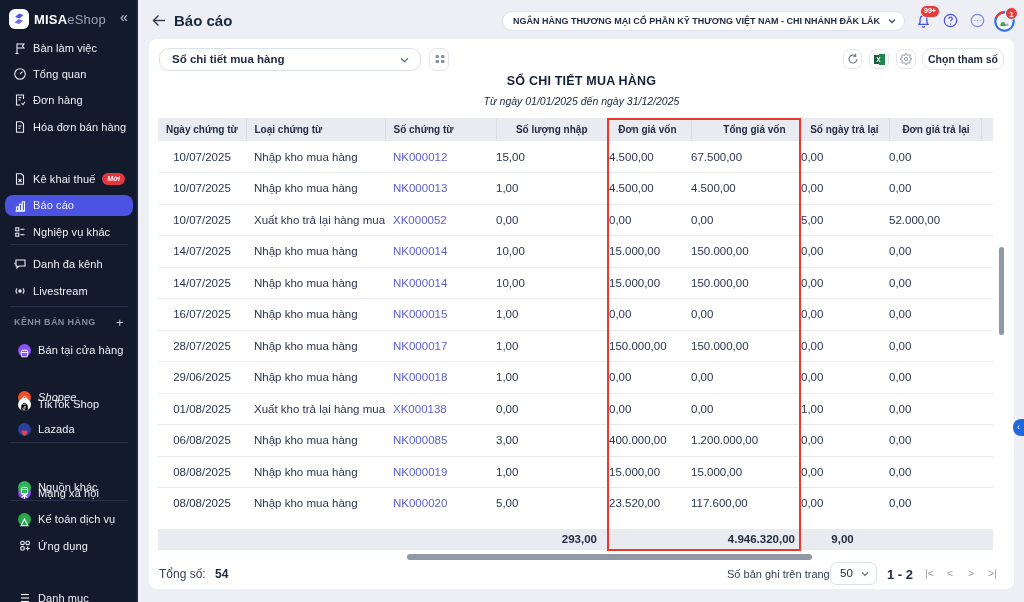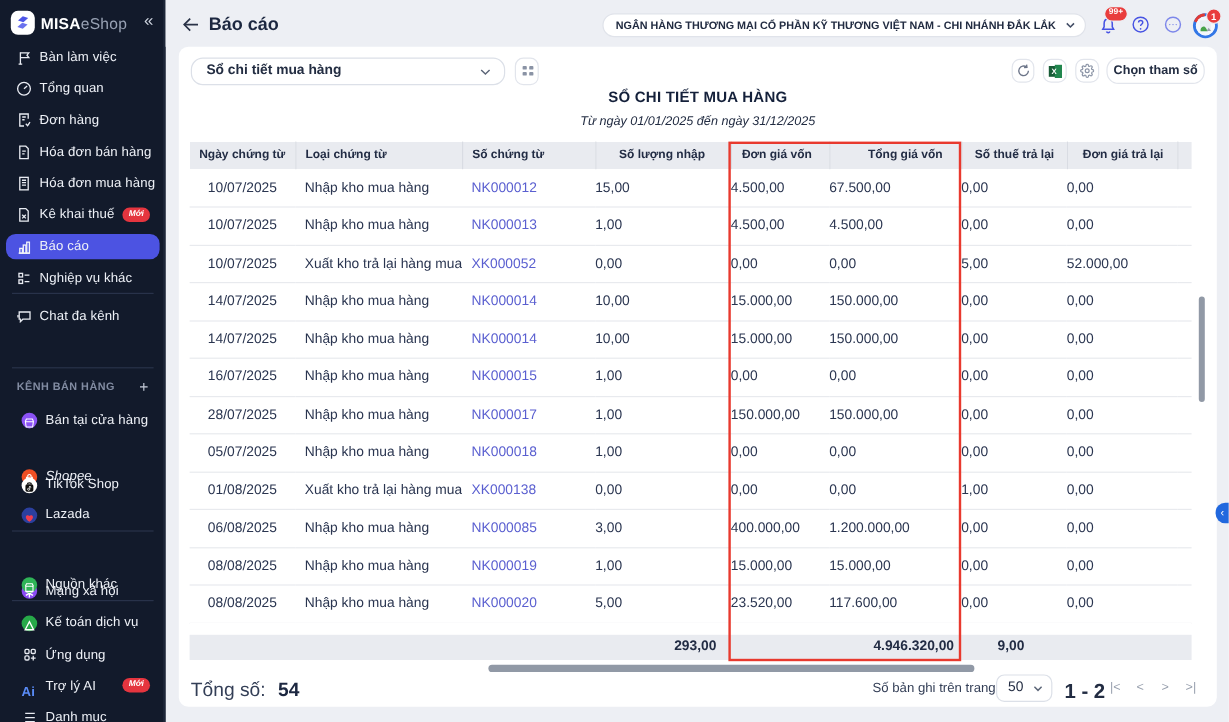--- a/index.html
+++ b/index.html
@@ -52,26 +52,26 @@
 .tbl .r { padding-right:6px; }
 .tbl .rh { text-align:right; padding-right:14px; }
 .tbl a { color:#5a5fd0; text-decoration:none; }
 .gap-row { position:absolute; left:158px; top:519px; width:835px; height:10px; background:#fff; }
 .total-row { position:absolute; left:158px; top:529px; width:835px; height:21px; background:#e9ebf0; font-size:11.5px; font-weight:bold; color:#222c44; }
 .total-row div { position:absolute; top:4px; }
 .hscroll { position:absolute; left:407px; top:554px; width:405px; height:6px; background:#9199a6; border-radius:3px; }
 .vscroll { position:absolute; left:999px; top:247px; width:5px; height:88px; background:#9199a6; border-radius:2.5px; }
 
 
-.foot-left { position:absolute; left:159px; top:567px; font-size:16px; color:#333e56; }
+.foot-left { position:absolute; left:159px; top:567px; font-size:12px; color:#333e56; }
 .foot-left b { color:#1c2740; margin-left:6px; }
 .foot-right { position:absolute; left:727px; top:568px; font-size:11px; color:#333e56; }
 .pp-select { position:absolute; left:830px; top:562px; width:47px; height:23px; border:1px solid #dce0e8; border-radius:7px; font-size:11.5px; color:#222c42; line-height:21px; padding-left:9px; }
 .pp-select svg { position:absolute; right:7px; top:8px; }
-.pg-range { position:absolute; left:887px; top:567px; font-size:17px; font-weight:600; color:#222c42; }
+.pg-range { position:absolute; left:887px; top:567px; font-size:13px; font-weight:600; color:#222c42; }
 .pgr { position:absolute; top:567px; font-size:10.5px; color:#98a0ae; }
 
 
 .redbox { position:absolute; left:607px; top:118px; width:194px; height:433px; border:2px solid #e8392e; }
 .bluetab { position:absolute; left:1013px; top:419px; width:11px; height:17px; background:#2168de; border-radius:8px 0 0 8px; color:#fff; font-size:9px; line-height:16px; text-align:center; }
 </style>
 </head>
 <body>
 <div class="page">
 
@@ -113,29 +113,20 @@
     <div class="lbl">Đơn hàng</div>
   </div>
   <div class="nav-item" style="top:114.5px;">
     <svg class="ic" viewBox="0 0 14 14" fill="none" stroke="#e8ebf2" stroke-width="1.1">
       <path d="M8.5 1.8 L3.5 1.8 L3.5 12.2 L10.5 12.2 L10.5 3.8 Z"></path>
           <path d="M5.5 6 L8.5 6"></path>
           <path d="M5.5 8.3 L7.5 8.3"></path>
     </svg>
     <div class="lbl">Hóa đơn bán hàng</div>
   </div>
-  <div class="nav-item" style="top:141px;">
-    <svg class="ic" viewBox="0 0 14 14" fill="none" stroke="#e8ebf2" stroke-width="1.1">
-      <rect x="3.5" y="1.8" width="7" height="10.4"></rect>
-          <path d="M5.3 4.2 L8.7 4.2"></path>
-          <path d="M5.3 6.2 L8.7 6.2"></path>
-          <path d="M5.3 8.2 L8.7 8.2"></path>
-    </svg>
-    <div class="lbl">Hóa đơn mua hàng</div>
-  </div>
   <div class="nav-item" style="top:167px;">
     <svg class="ic" viewBox="0 0 14 14" fill="none" stroke="#e8ebf2" stroke-width="1.1">
       <path d="M8.5 1.8 L3.5 1.8 L3.5 12.2 L10.5 12.2 L10.5 3.8 Z"></path>
           <path d="M5.5 7 L8.5 10"></path>
           <path d="M8.5 7 L5.5 10"></path>
     </svg>
     <div class="lbl">Kê khai thuế</div>
     <div class="badge-moi">Mới</div>
   </div>
   <div class="nav-item sel" style="top:195px;">
@@ -155,21 +146,29 @@
           <path d="M7.5 9.7 L11.5 9.7"></path>
     </svg>
     <div class="lbl">Nghiệp vụ khác</div>
   </div>
   <div class="divider" style="top:244px;"></div>
   <div class="nav-item" style="top:252px;">
     <svg class="ic" viewBox="0 0 14 14" fill="none" stroke="#e8ebf2" stroke-width="1.1">
       <path d="M3 3 L12 3 L12 9 L6 9 L4 11 L4 9 L3 9 Z"></path>
           <path d="M2 5.5 L2 7.5"></path>
     </svg>
-    <div class="lbl">Chat đa kênh</div>
+    <div class="lbl">Danh đa kênh</div>
+  </div>
+  <div class="nav-item" style="top:278.5px;">
+    <svg class="ic" viewBox="0 0 14 14" fill="none" stroke="#e8ebf2" stroke-width="1.1">
+      <circle cx="7" cy="7" r="1.2" fill="#e8ebf2"></circle>
+          <path d="M4.2 4.4 A3.8 3.8 0 0 0 4.2 9.6"></path>
+          <path d="M9.8 4.4 A3.8 3.8 0 0 1 9.8 9.6"></path>
+    </svg>
+    <div class="lbl">Livestream</div>
   </div>
 
   <div class="divider" style="top:306px;"></div>
   <div class="sec-label" style="top:317px;">KÊNH BÁN HÀNG<span class="sec-plus">+</span></div>
 
   <div class="nav-item" style="top:338px;">
     <div class="cicon" style="background:#8b52f5;">
       <svg width="13" height="13" viewBox="0 0 13 13">
             <path d="M3.2 5.5 L9.8 5.5 L9.2 9.8 L3.8 9.8 Z M3 5.5 L4 3.2 L9 3.2 L10 5.5" fill="none" stroke="#fff" stroke-width="0.9"></path>
           </svg>
@@ -234,25 +233,20 @@
     <div class="lbl2">Kế toán dịch vụ</div>
   </div>
   <div class="nav-item" style="top:533.5px;">
     <svg class="ic" viewBox="0 0 14 14" fill="none" stroke="#e8ebf2" stroke-width="1.1" style="left:13px;">
       <rect x="2.8" y="2.2" width="3.4" height="3.4" rx="1"></rect>
           <rect x="8" y="2.2" width="3.4" height="3.4" rx="1"></rect>
           <rect x="2.8" y="7.6" width="3.4" height="3.4" rx="1"></rect>
           <path d="M9.7 7.5 L9.7 11.5 M7.7 9.5 L11.7 9.5"></path>
     </svg>
     <div class="lbl2" style="left:33px;">Ứng dụng</div>
-  </div>
-  <div class="nav-item" style="top:559.5px;">
-    <div style="position:absolute;left:13px;top:5px;font-size:11px;font-weight:bold;color:#5a8cf8;">Ai</div>
-    <div class="lbl2" style="left:33px;">Trợ lý AI</div>
-    <div class="badge-moi">Mới</div>
   </div>
   <div class="nav-item" style="top:586px;">
     <svg class="ic" viewBox="0 0 14 14" fill="none" stroke="#e8ebf2" stroke-width="1.2" style="left:13px;">
       <path d="M3 3.5 L11 3.5"></path>
           <path d="M3 7 L11 7"></path>
           <path d="M3 10.5 L11 10.5"></path>
     </svg>
     <div class="lbl2" style="left:33px;">Danh mục</div>
   </div>
 </div>
@@ -345,21 +339,21 @@
         <col style="width:12px">
   </colgroup>
   <tbody>
         <tr>
     <th class="l">Ngày chứng từ</th>
           <th class="l">Loại chứng từ</th>
           <th class="l">Số chứng từ</th>
           <th class="rh" style="padding-right:21px;">Số lượng nhập</th>
           <th class="rh">Đơn giá vốn</th>
           <th class="rh" style="padding-right:15px;">Tổng giá vốn</th>
-          <th class="rh" style="padding-right:10px;">Số thuế trả lại</th>
+          <th class="rh" style="padding-right:10px;">Số ngày trả lại</th>
           <th class="rh" style="padding-right:11px;">Đơn giá trả lại</th>
           <th></th>
   </tr>
   <tr>
           <td class="c">10/07/2025</td>
           <td class="l">Nhập kho mua hàng</td>
           <td class="l"><a>NK000012</a></td>
           <td class="r" style="padding-right:12px;">15,00</td>
           <td class="r">4.500,00</td>
           <td class="r">67.500,00</td>
@@ -427,21 +421,21 @@
           <td class="l">Nhập kho mua hàng</td>
           <td class="l"><a>NK000017</a></td>
           <td class="r" style="padding-right:12px;">1,00</td>
           <td class="r">150.000,00</td>
           <td class="r">150.000,00</td>
           <td class="r">0,00</td>
           <td class="r">0,00</td>
           <td></td>
         </tr>
   <tr>
-          <td class="c">05/07/2025</td>
+          <td class="c">29/06/2025</td>
           <td class="l">Nhập kho mua hàng</td>
           <td class="l"><a>NK000018</a></td>
           <td class="r" style="padding-right:12px;">1,00</td>
           <td class="r">0,00</td>
           <td class="r">0,00</td>
           <td class="r">0,00</td>
           <td class="r">0,00</td>
           <td></td>
         </tr>
   <tr>

